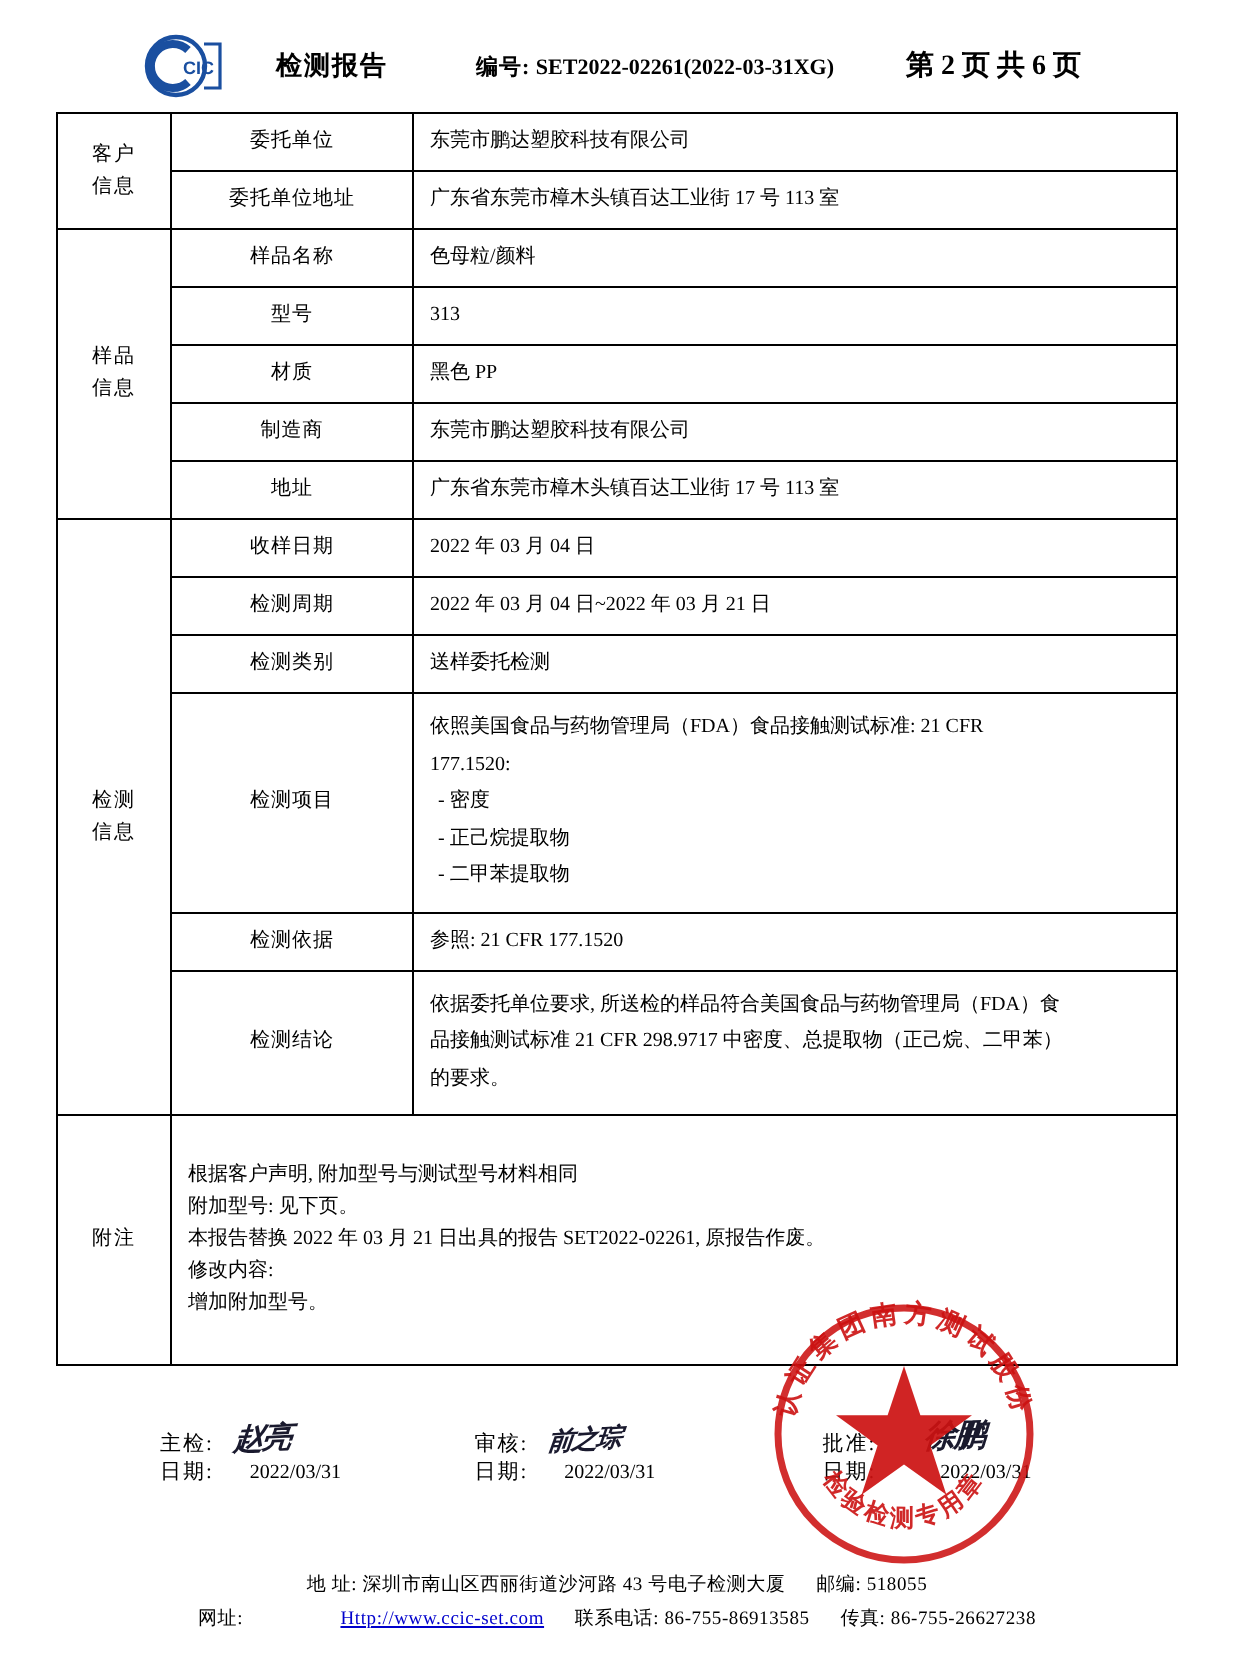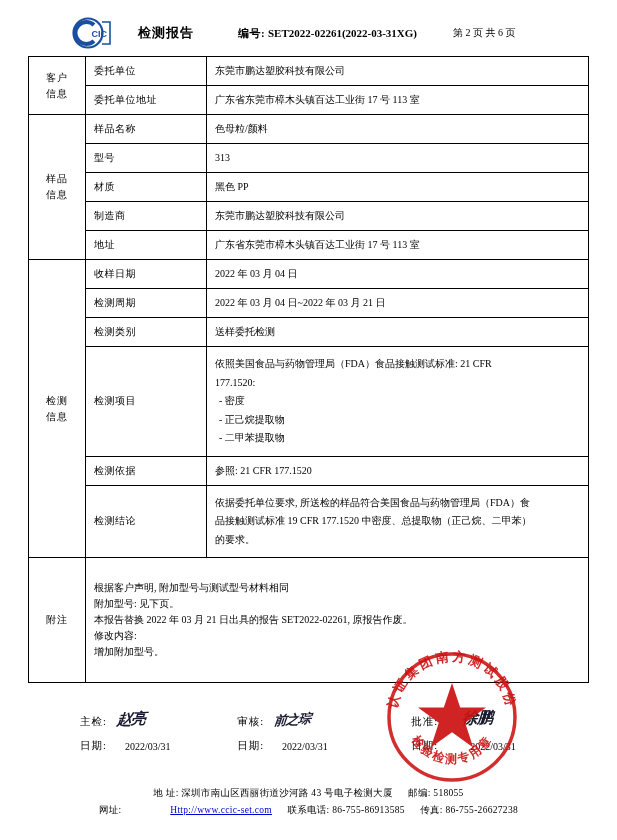--- a/index.html
+++ b/index.html
@@ -49,22 +49,22 @@
     white-space: nowrap;
   }
   .header-no {
     font-size: 11px;
     font-weight: bold;
     white-space: nowrap;
     margin-right: 36px;
   }
   .header-no .label { letter-spacing: 0.5px; }
   .header-page {
-    font-size: 10px;
-    font-weight: normal;
+    font-size: 14px;
+    font-weight: bold;
     white-space: nowrap;
   }
 
   
   table.main {
     border-collapse: collapse;
     width: 561px;
     margin: 4px 0 0 0;
     table-layout: fixed;
   }
@@ -81,20 +81,21 @@
     font-size: 10.5px;
     letter-spacing: 1px;
     padding: 4px 2px;
   }
   td.sidecat .l { display:block; }
   td.field {
     width: 104px;
     font-size: 10.5px;
     padding-left: 10px;
     letter-spacing: 0.5px;
+    text-align: center;
   }
   td.value {
     font-size: 10px;
     padding-left: 10px;
   }
   td.value.multiline {
     line-height: 1.85;
     padding-top: 8px;
     padding-bottom: 8px;
   }
@@ -152,21 +153,21 @@
   }
   .hand.h2 { font-size: 13px; transform: skewX(-10deg) rotate(-4deg); }
   .hand.h3 { font-size: 16px; transform: skewX(-6deg) rotate(-2deg); }
 
   .sig-col-1 { width: 168px; }
   .sig-col-2 { width: 186px; }
   .sig-col-3 { width: 190px; gap: 14px; }
 
   .date-row {
     display: flex;
-    align-items: center;
+    align-items: flex-start;
     height: 34px;
     padding-left: 52px;
     box-sizing: border-box;
   }
   .date-cell { display:flex; align-items:center; }
   .date-label { font-size: 10.5px; letter-spacing: 1px; }
   .date-value { font-size: 10px; margin-left: 18px; }
 
   
   .stamp {
@@ -291,21 +292,21 @@
       </td>
     </tr>
     <tr>
       <td class="field">检测依据</td>
       <td class="value">参照: 21 CFR 177.1520</td>
     </tr>
     <tr>
       <td class="field">检测结论</td>
       <td class="value multiline">
         <span class="indent">依据委托单位要求, 所送检的样品符合美国食品与药物管理局（FDA）食</span>
-        <span class="indent">品接触测试标准 19 CFR 177.1520 中密度、总提取物（正己烷、二甲苯）</span>
+        <span class="indent">品接触测试标准 21 CFR 298.9717 中密度、总提取物（正己烷、二甲苯）</span>
         <span class="indent">的要求。</span>
       </td>
     </tr>
 
     <tr>
       <td class="sidecat remarks-label">附注</td>
       <td class="remarks" colspan="2">
         <span class="indent">根据客户声明, 附加型号与测试型号材料相同</span>
         <span class="indent">附加型号: 见下页。</span>
         <span class="indent">本报告替换 2022 年 03 月 21 日出具的报告 SET2022-02261, 原报告作废。</span>

